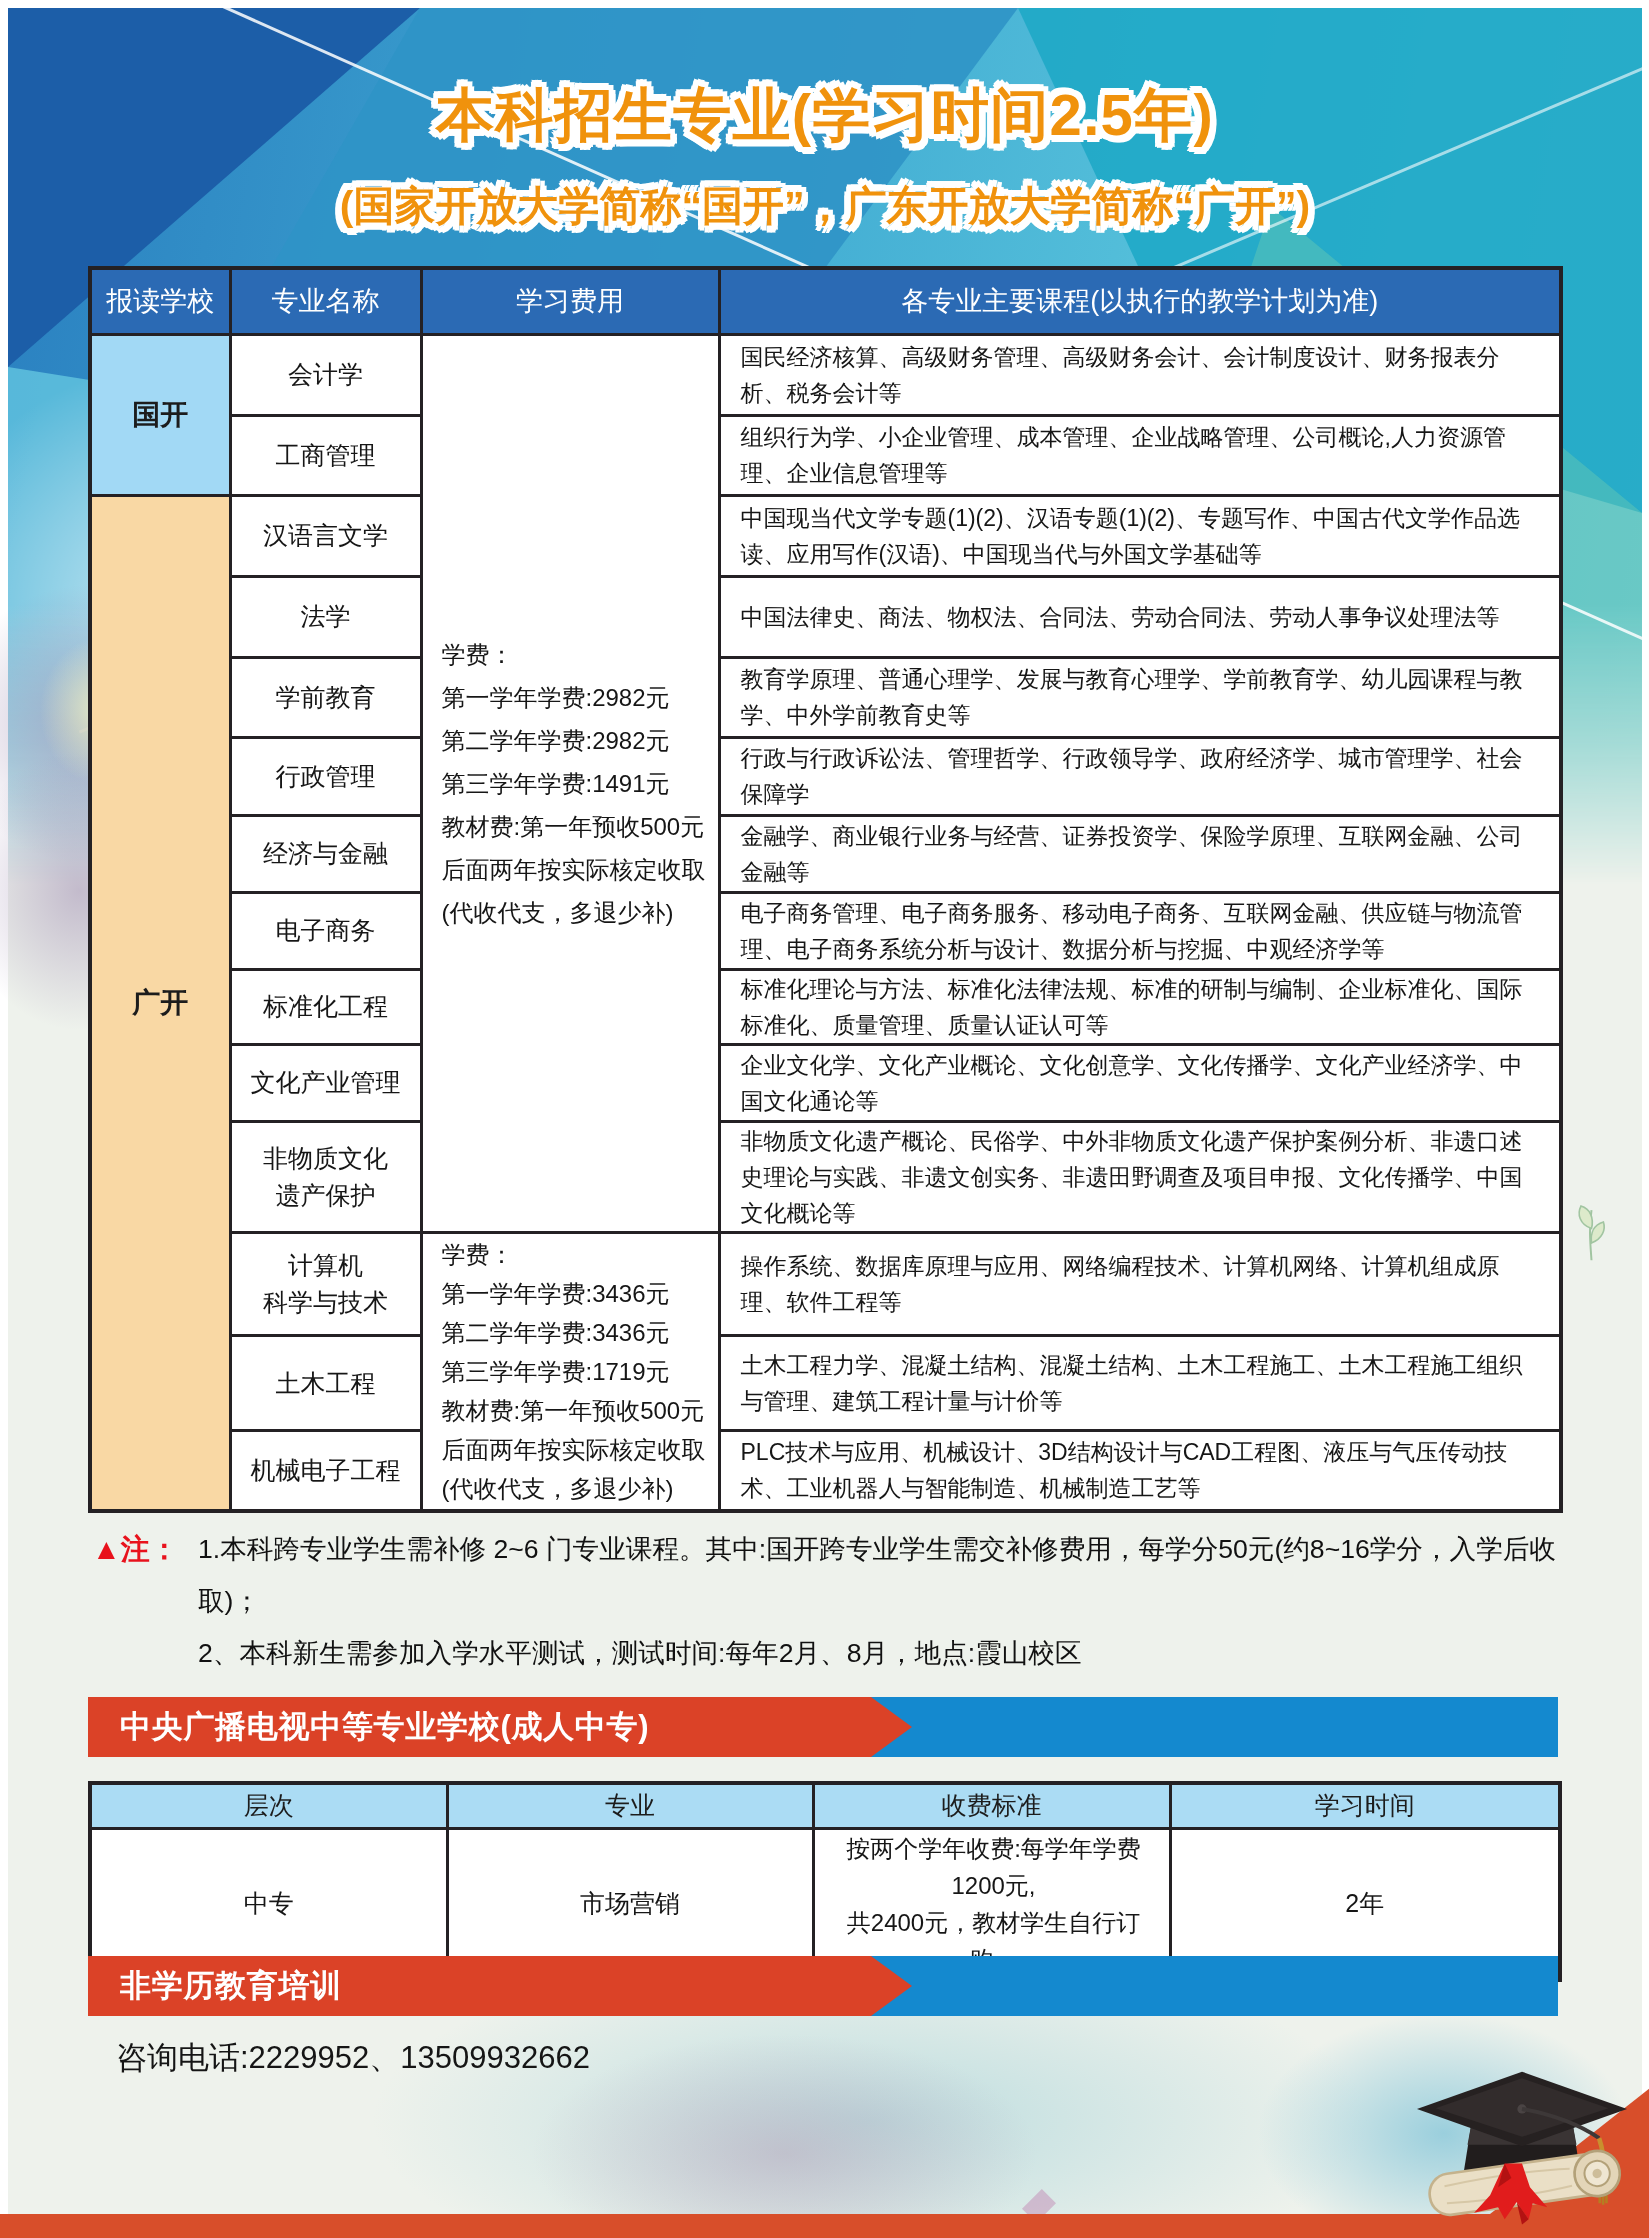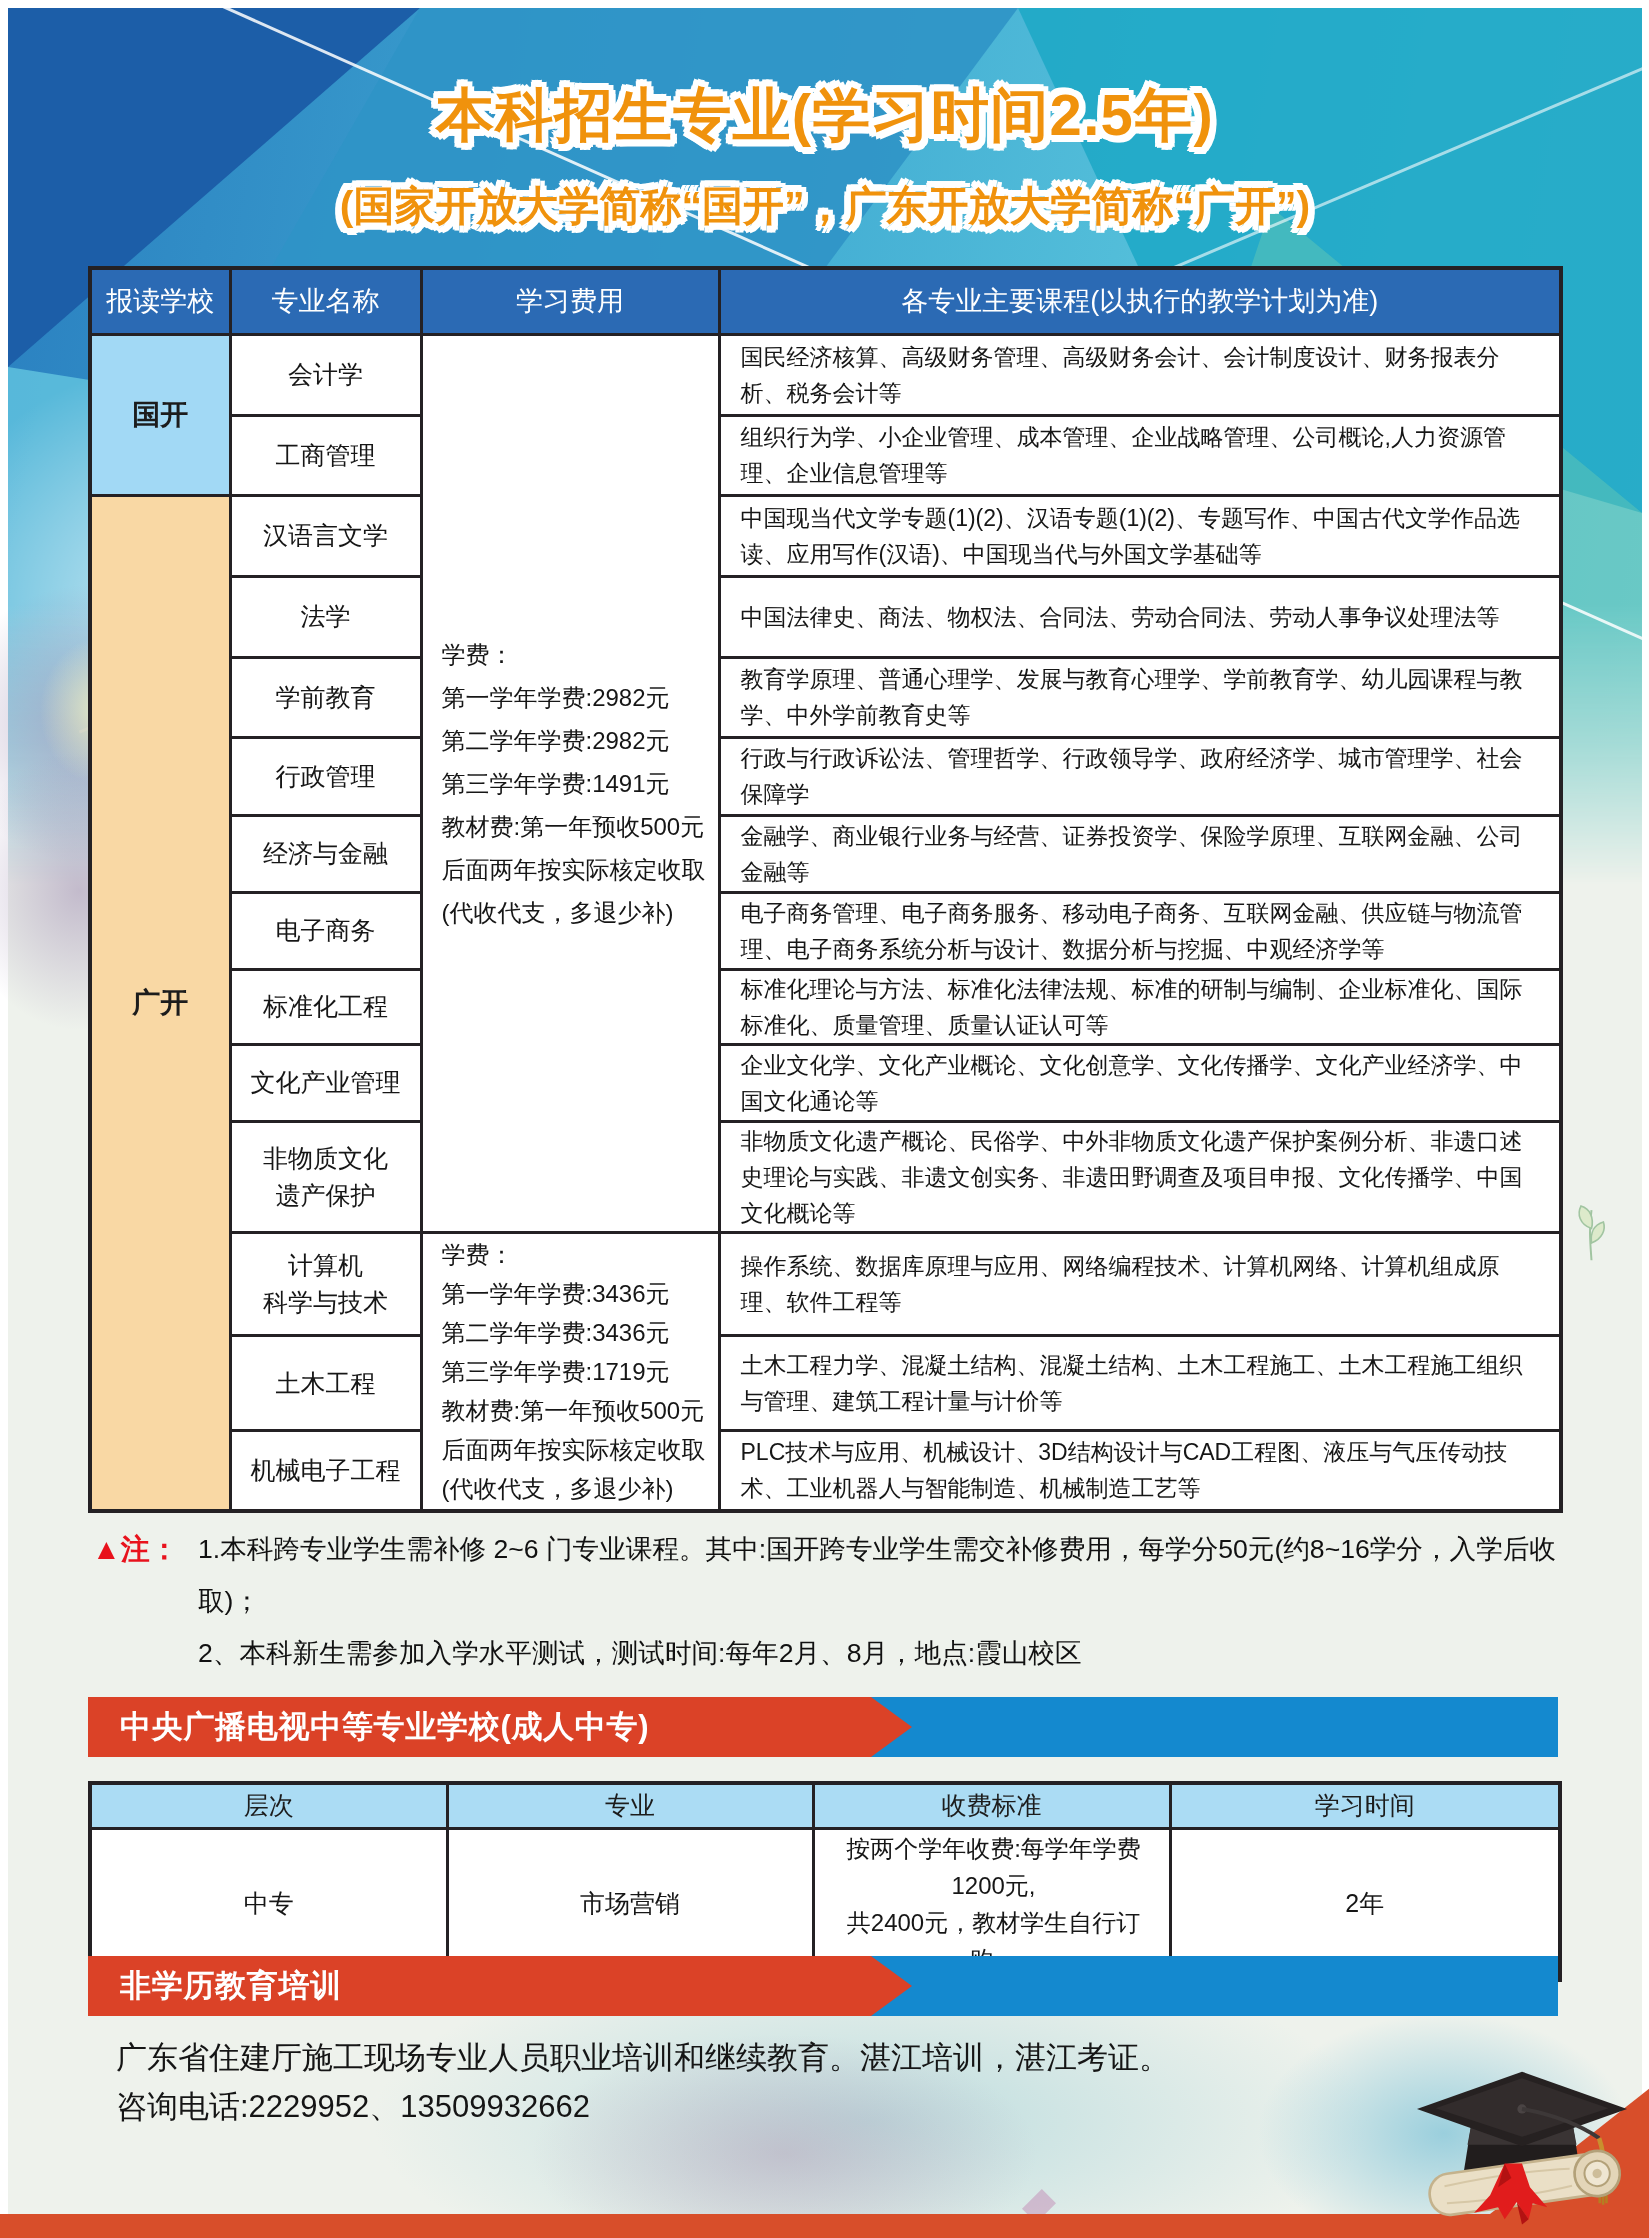--- a/index.html
+++ b/index.html
@@ -266,21 +266,20 @@
     </tbody>
   </table>
 
   <div class="banner banner2">
     <div class="bar"></div>
     <div class="arrow"></div>
     <div class="label">非学历教育培训</div>
   </div>
 
   <div class="footer-text">
-    <div>广东省住建厅施工现场专业人员职业培训和继续教育。湛江培训，湛江考证。</div>
     <div>咨询电话:2229952、13509932662</div>
   </div>
 
   <div class="corner-wedge"></div>
   <div class="bottom-strip"></div>
 
   <svg class="cap" viewBox="0 0 352 284">
 
     <path d="M100 118 L252 118 L266 206 L86 206 Z" fill="#211d1d"></path>
     <path d="M100 118 L252 118 L258 150 L94 150 Z" fill="#3a3434"></path>

